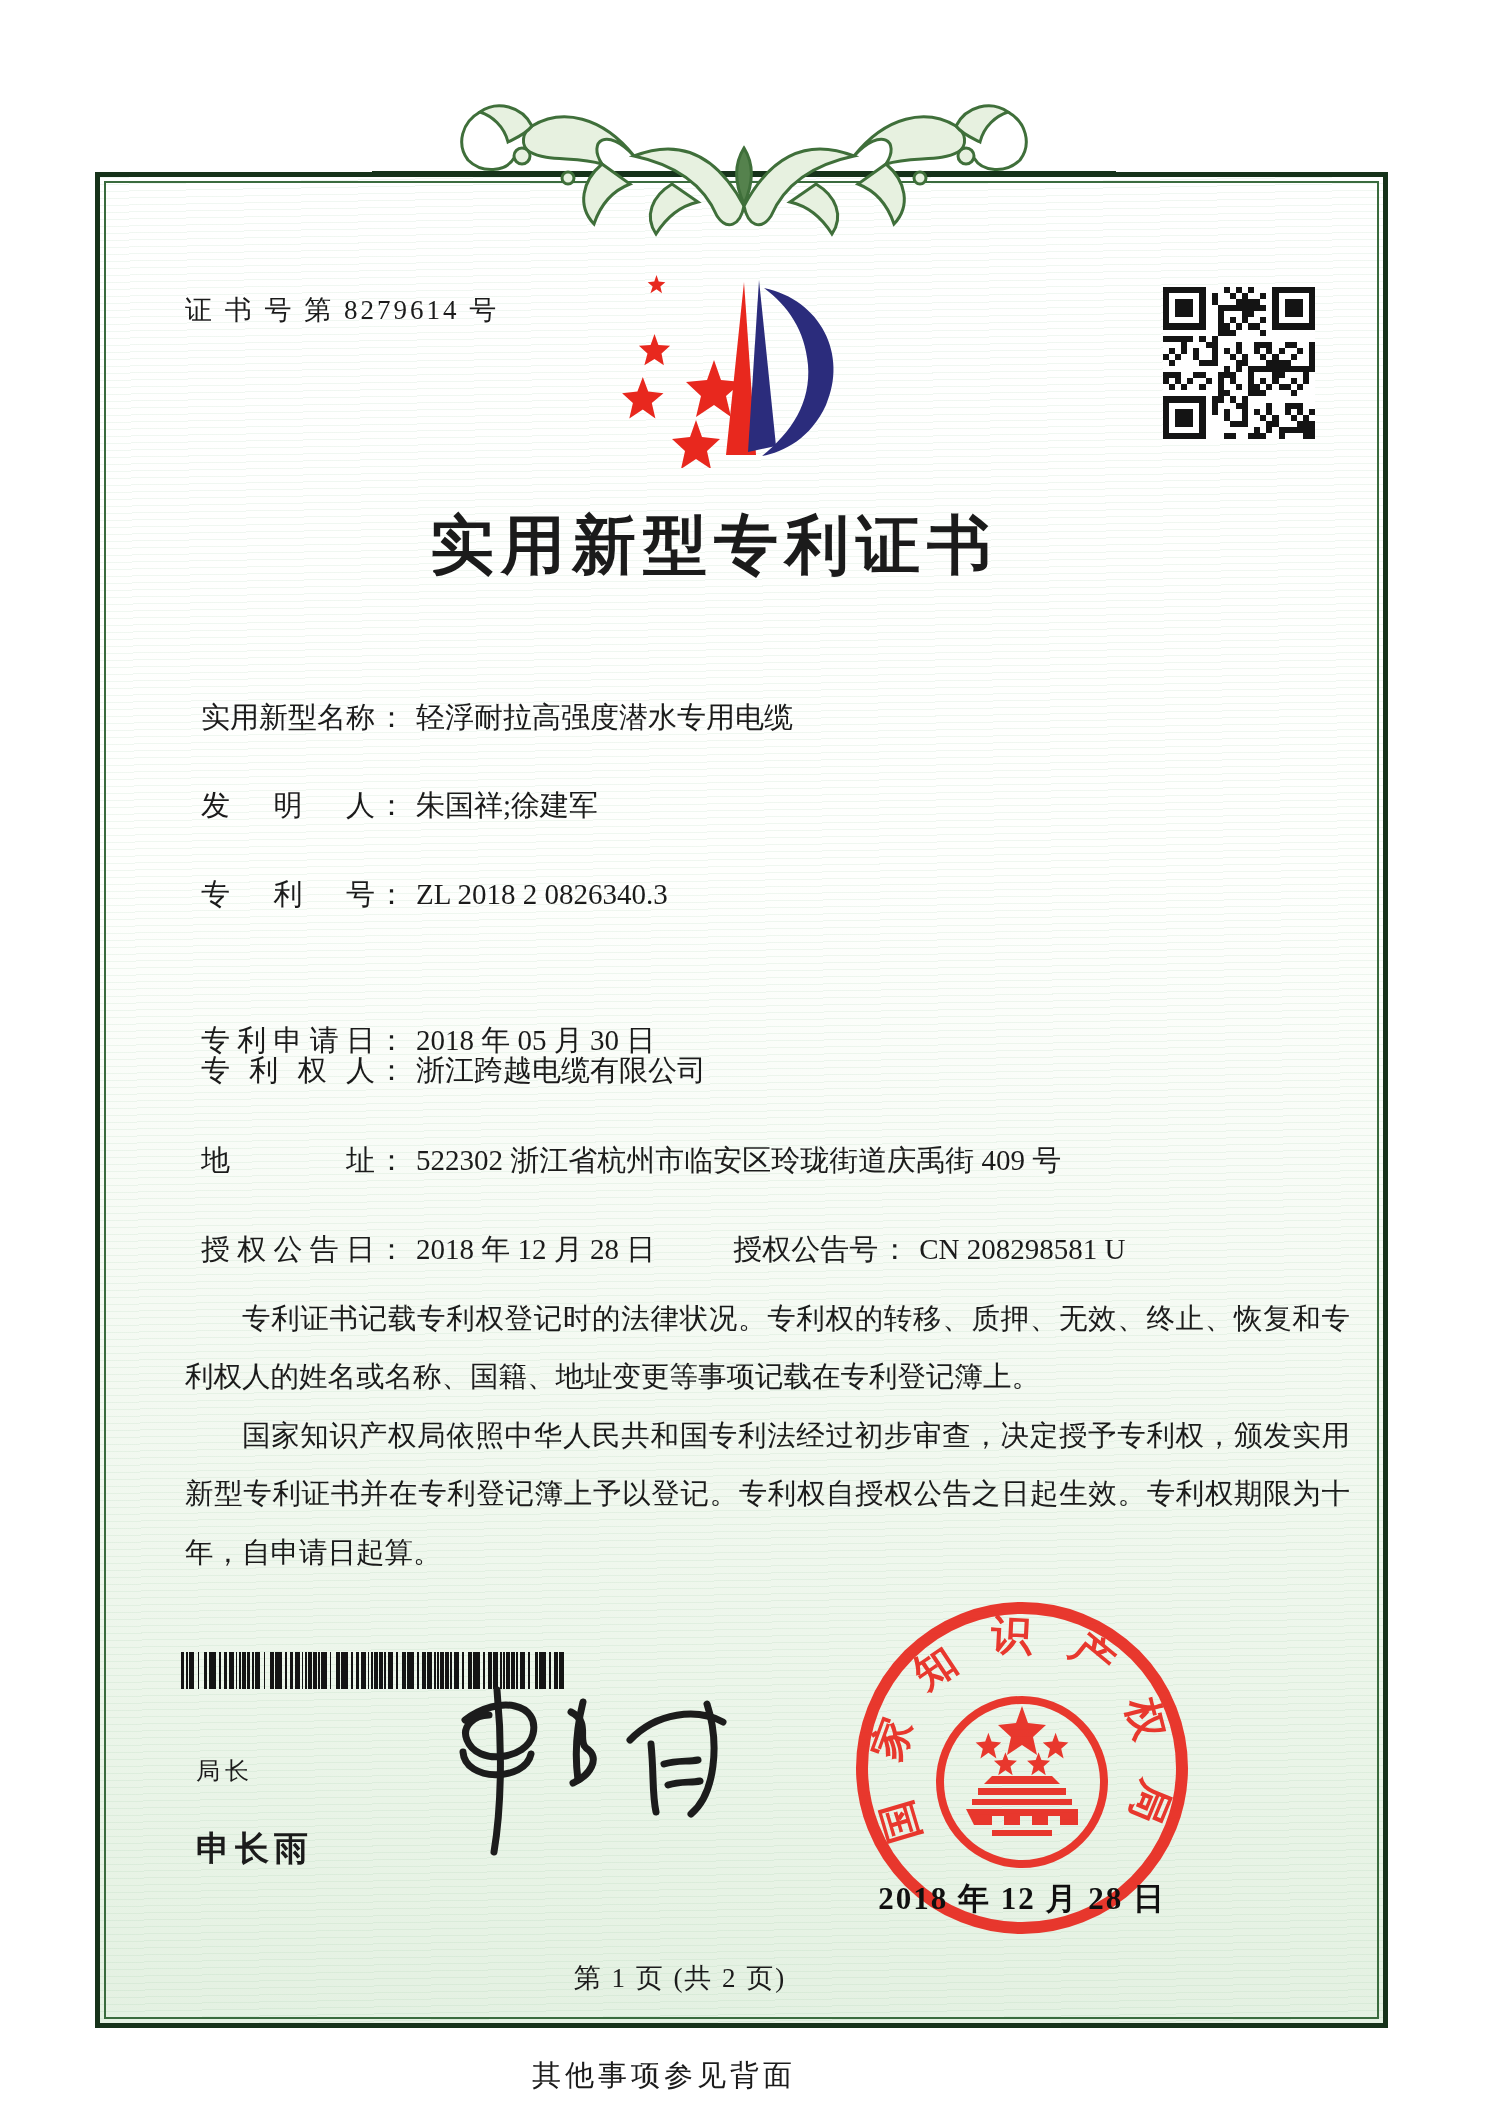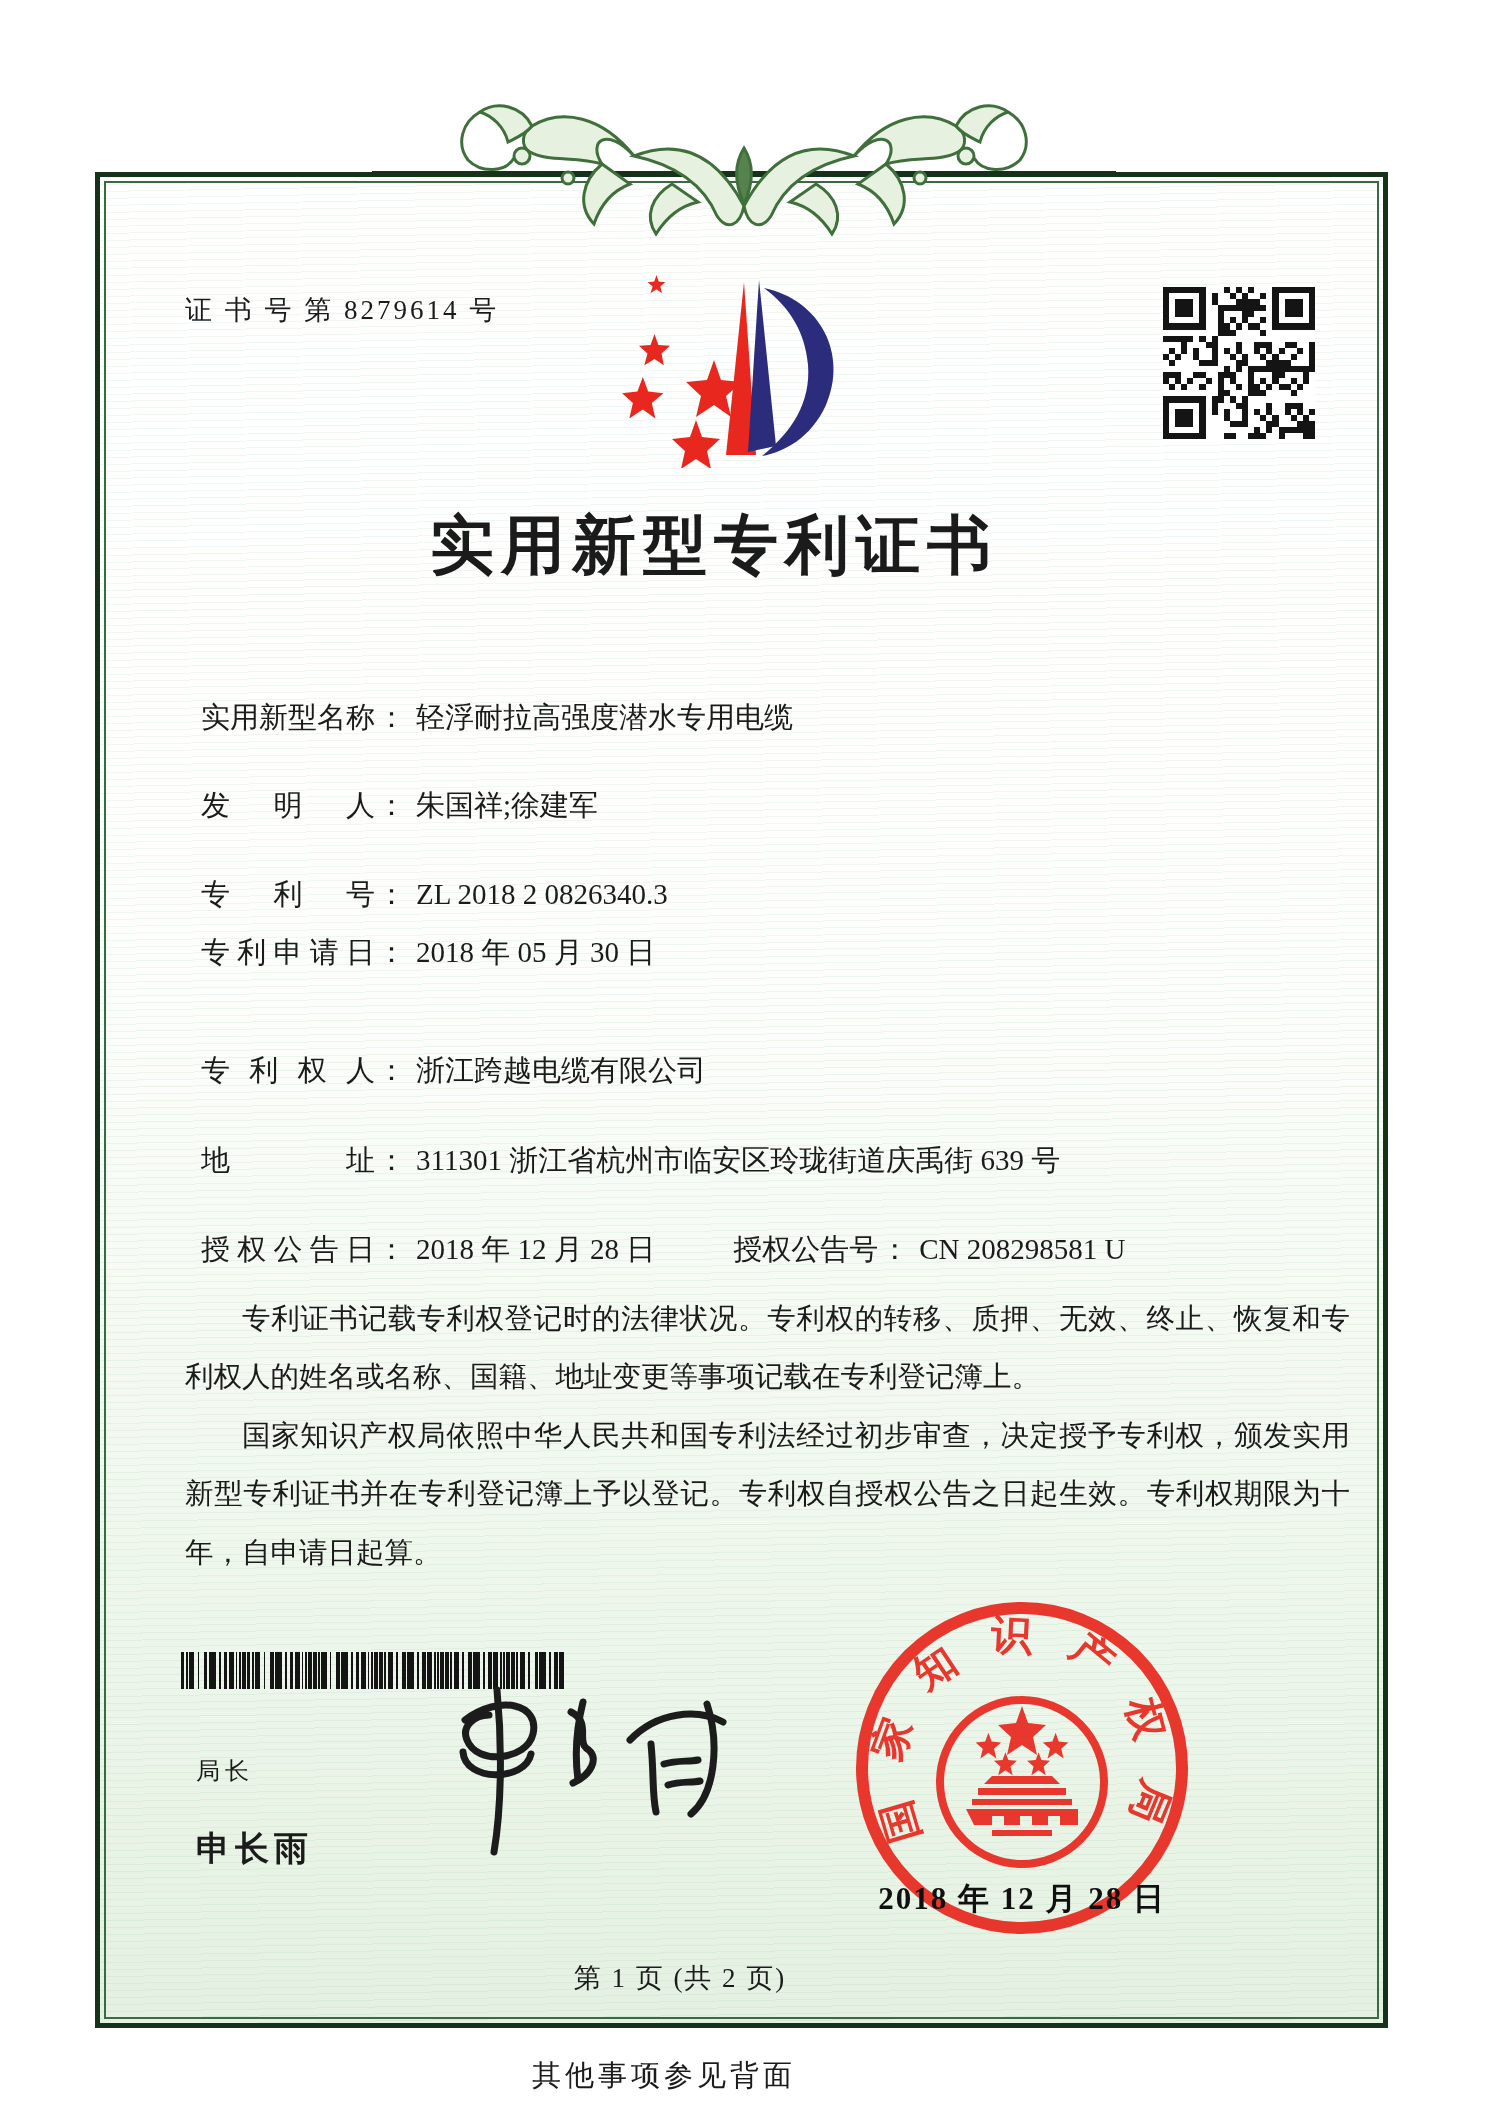--- a/index.html
+++ b/index.html
@@ -17,21 +17,21 @@
 
   
   .cert-no{left:185px;top:292px;font-size:27px;letter-spacing:3px;}
   .title{left:0;top:502px;width:1428px;text-align:center;font-size:64px;font-weight:bold;letter-spacing:7px;}
 
   
   .row{left:185px;width:1180px;font-size:29px;white-space:nowrap;}
   .row .lbl{display:inline-block;width:174px;text-align:justify;text-align-last:justify;vertical-align:bottom;margin-left:16px;}
   .row .colon{display:inline-block;margin:0 10px 0 2px;}
   .row .lbl2{display:inline-block;margin-left:78px;}
-  .r1{top:698px}.r2{top:786px}.r3{top:875px}.r4{top:933px}
+  .r1{top:698px}.r2{top:786px}.r3{top:875px}.r4{top:1021px}
   .r5{top:1051px}.r6{top:1141px}.r7{top:1230px}
 
   
   .body-text{left:185px;top:1290px;width:1165px;font-size:28.5px;line-height:2.05;text-align:justify;}
   .body-text p{margin:0;text-indent:2em;}
 
   
   .barcode{left:181px;top:1652px;width:388px;height:37px;display:flex;align-items:stretch;}
   .barcode div{background:#141414;height:100%;}
   .bureau-title{left:196px;top:1755px;font-size:24px;letter-spacing:5px;}
@@ -295,21 +295,21 @@
 <div class="abs row r3">
   <span class="lbl">专利号</span><span class="colon">：</span><span class="val">ZL 2018 2 0826340.3</span>
 </div>
 <div class="abs row r4">
   <span class="lbl">专利申请日</span><span class="colon">：</span><span class="val">2018 年 05 月 30 日</span>
 </div>
 <div class="abs row r5">
   <span class="lbl">专利权人</span><span class="colon">：</span><span class="val">浙江跨越电缆有限公司</span>
 </div>
 <div class="abs row r6">
-  <span class="lbl">地址</span><span class="colon">：</span><span class="val">311301 浙江省杭州市临安区玲珑街道庆禹街 639 号</span>
+  <span class="lbl">地址</span><span class="colon">：</span><span class="val">522302 浙江省杭州市临安区玲珑街道庆禹街 409 号</span>
 </div>
 <div class="abs row r7">
   <span class="lbl">授权公告日</span><span class="colon">：</span><span class="val">2018 年 12 月 28 日</span><span class="lbl2">授权公告号</span><span class="colon">：</span><span class="val">CN 208298581 U</span>
 </div>
 
 <div class="abs body-text">
   <p>专利证书记载专利权登记时的法律状况。专利权的转移、质押、无效、终止、恢复和专利权人的姓名或名称、国籍、地址变更等事项记载在专利登记簿上。</p>
   <p>国家知识产权局依照中华人民共和国专利法经过初步审查，决定授予专利权，颁发实用新型专利证书并在专利登记簿上予以登记。专利权自授权公告之日起生效。专利权期限为十年，自申请日起算。</p>
 </div>
 

